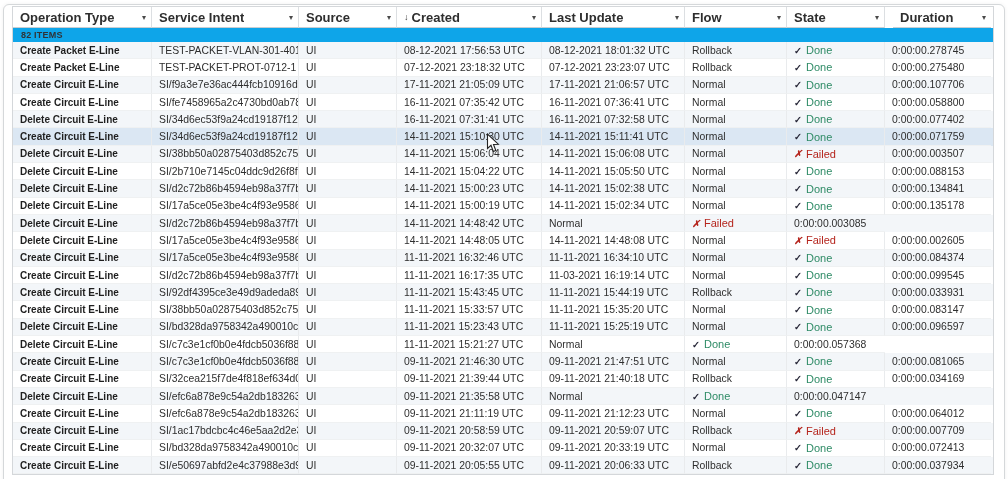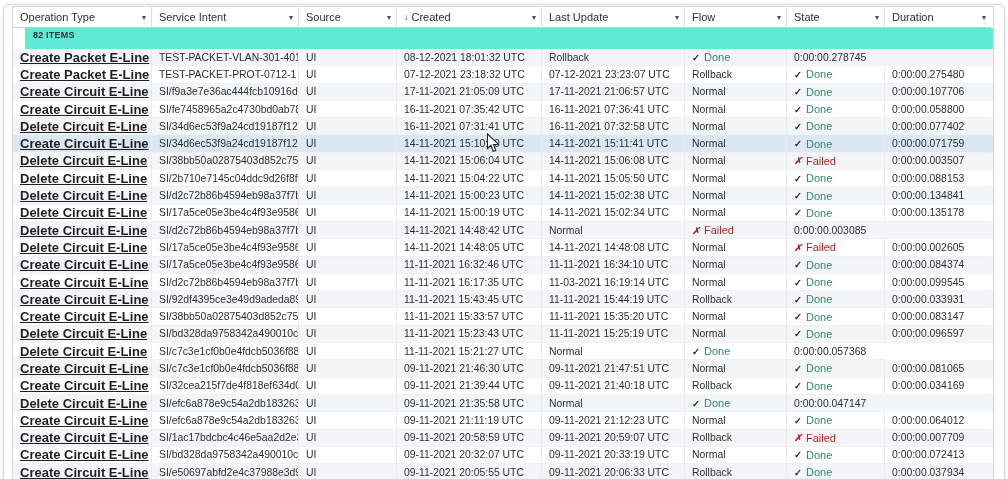--- a/index.html
+++ b/index.html
@@ -21,45 +21,45 @@
   .thead,.row{
     display:grid;
     grid-template-columns:139px 147px 98px 145px 143px 102px 98px 106px;
   }
   .thead{height:21px; background:#fff;}
   .hcell{
     display:flex; align-items:center; overflow:hidden;
     border-right:1px solid #dcdfe2; border-bottom:1px solid #c9ced2;
     padding:0 5px 0 7px; cursor:pointer;
   }
-  .hcell:last-child{border-right:none;}
+  .hcell:last-child{border-right:none;margin-left:8px;}
   .hlabel{
-    font-size:11px; font-weight:400; color:#2e2e2e; white-space:nowrap;
+    font-size:13px; font-weight:700; color:#2e2e2e; white-space:nowrap;
     overflow:hidden;
   }
   .hsort{font-size:9px; color:#333; margin-right:3px; font-weight:700;}
   .harrow{
     margin-left:auto; font-size:8px; color:#4a4a4a; padding-left:4px;
   }
   .countbar{
-    height:21px; line-height:14px; background:#5eead4;
+    height:14px; line-height:14px; background:#0ea5e9;
     font-size:9px; font-weight:700; color:#2f3337; letter-spacing:.2px;
-    padding-left:8px; white-space:nowrap;margin-left:12px;
+    padding-left:8px; white-space:nowrap;
   }
   .row{height:17.3px; background:#ffffff;}
   .row.stripe{background:var(--stripe-color,#f3f6f9);}
   .row.highlighted{background:var(--highlight-color,#dbe7f3);}
   .cell{
     display:flex; align-items:center; overflow:hidden; white-space:nowrap;
     font-size:10.4px; color:#2e2e2e;
     border-right:1px solid #e9ebed; border-bottom:1px solid #eff1f2;
     padding:0 4px 0 7px;
   }
   .cell:last-child{border-right:none;}
-  .cell.op{font-weight:700; color:#1f1f1f; font-size:13px;text-decoration:underline;}
+  .cell.op{font-weight:700; color:#1f1f1f; font-size:10px;}
   .cell.state .sicon{font-size:9.5px; margin-right:4px; font-weight:700;}
   .cell.state.done  .sicon{color:#223;}
   .cell.state.done  .slabel{color:var(--done-color,#2e8b66);}
   .cell.state.failed .sicon{color:var(--failed-color,#b5251d); font-style:italic;}
   .cell.state.failed .slabel{color:var(--failed-color,#b5251d);}
   .slabel{font-size:11px;}
   .cursor{position:absolute; left:486px; top:133px; z-index:10; pointer-events:none;}
 </style>
 </head>
 <body>
@@ -107,20 +107,21 @@
 
     <div class="countbar">
       <span>82 ITEMS</span>
     </div>
 
     <div>
         <div class="row stripe">
       <div class="cell op">Create Packet E-Line</div>
       <div class="cell">TEST-PACKET-VLAN-301-401</div>
       <div class="cell">UI</div>
+      <div class="cell">08-12-2021 17:56:53 UTC</div>
       <div class="cell">08-12-2021 18:01:32 UTC</div>
       <div class="cell">Rollback</div>
       <div class="cell state done">
         <span class="sicon">✓</span>
         <span class="slabel">Done</span>
       </div>
       <div class="cell dur">0:00:00.278745</div>
     </div>
         <div class="row">
       <div class="cell op">Create Packet E-Line</div>

